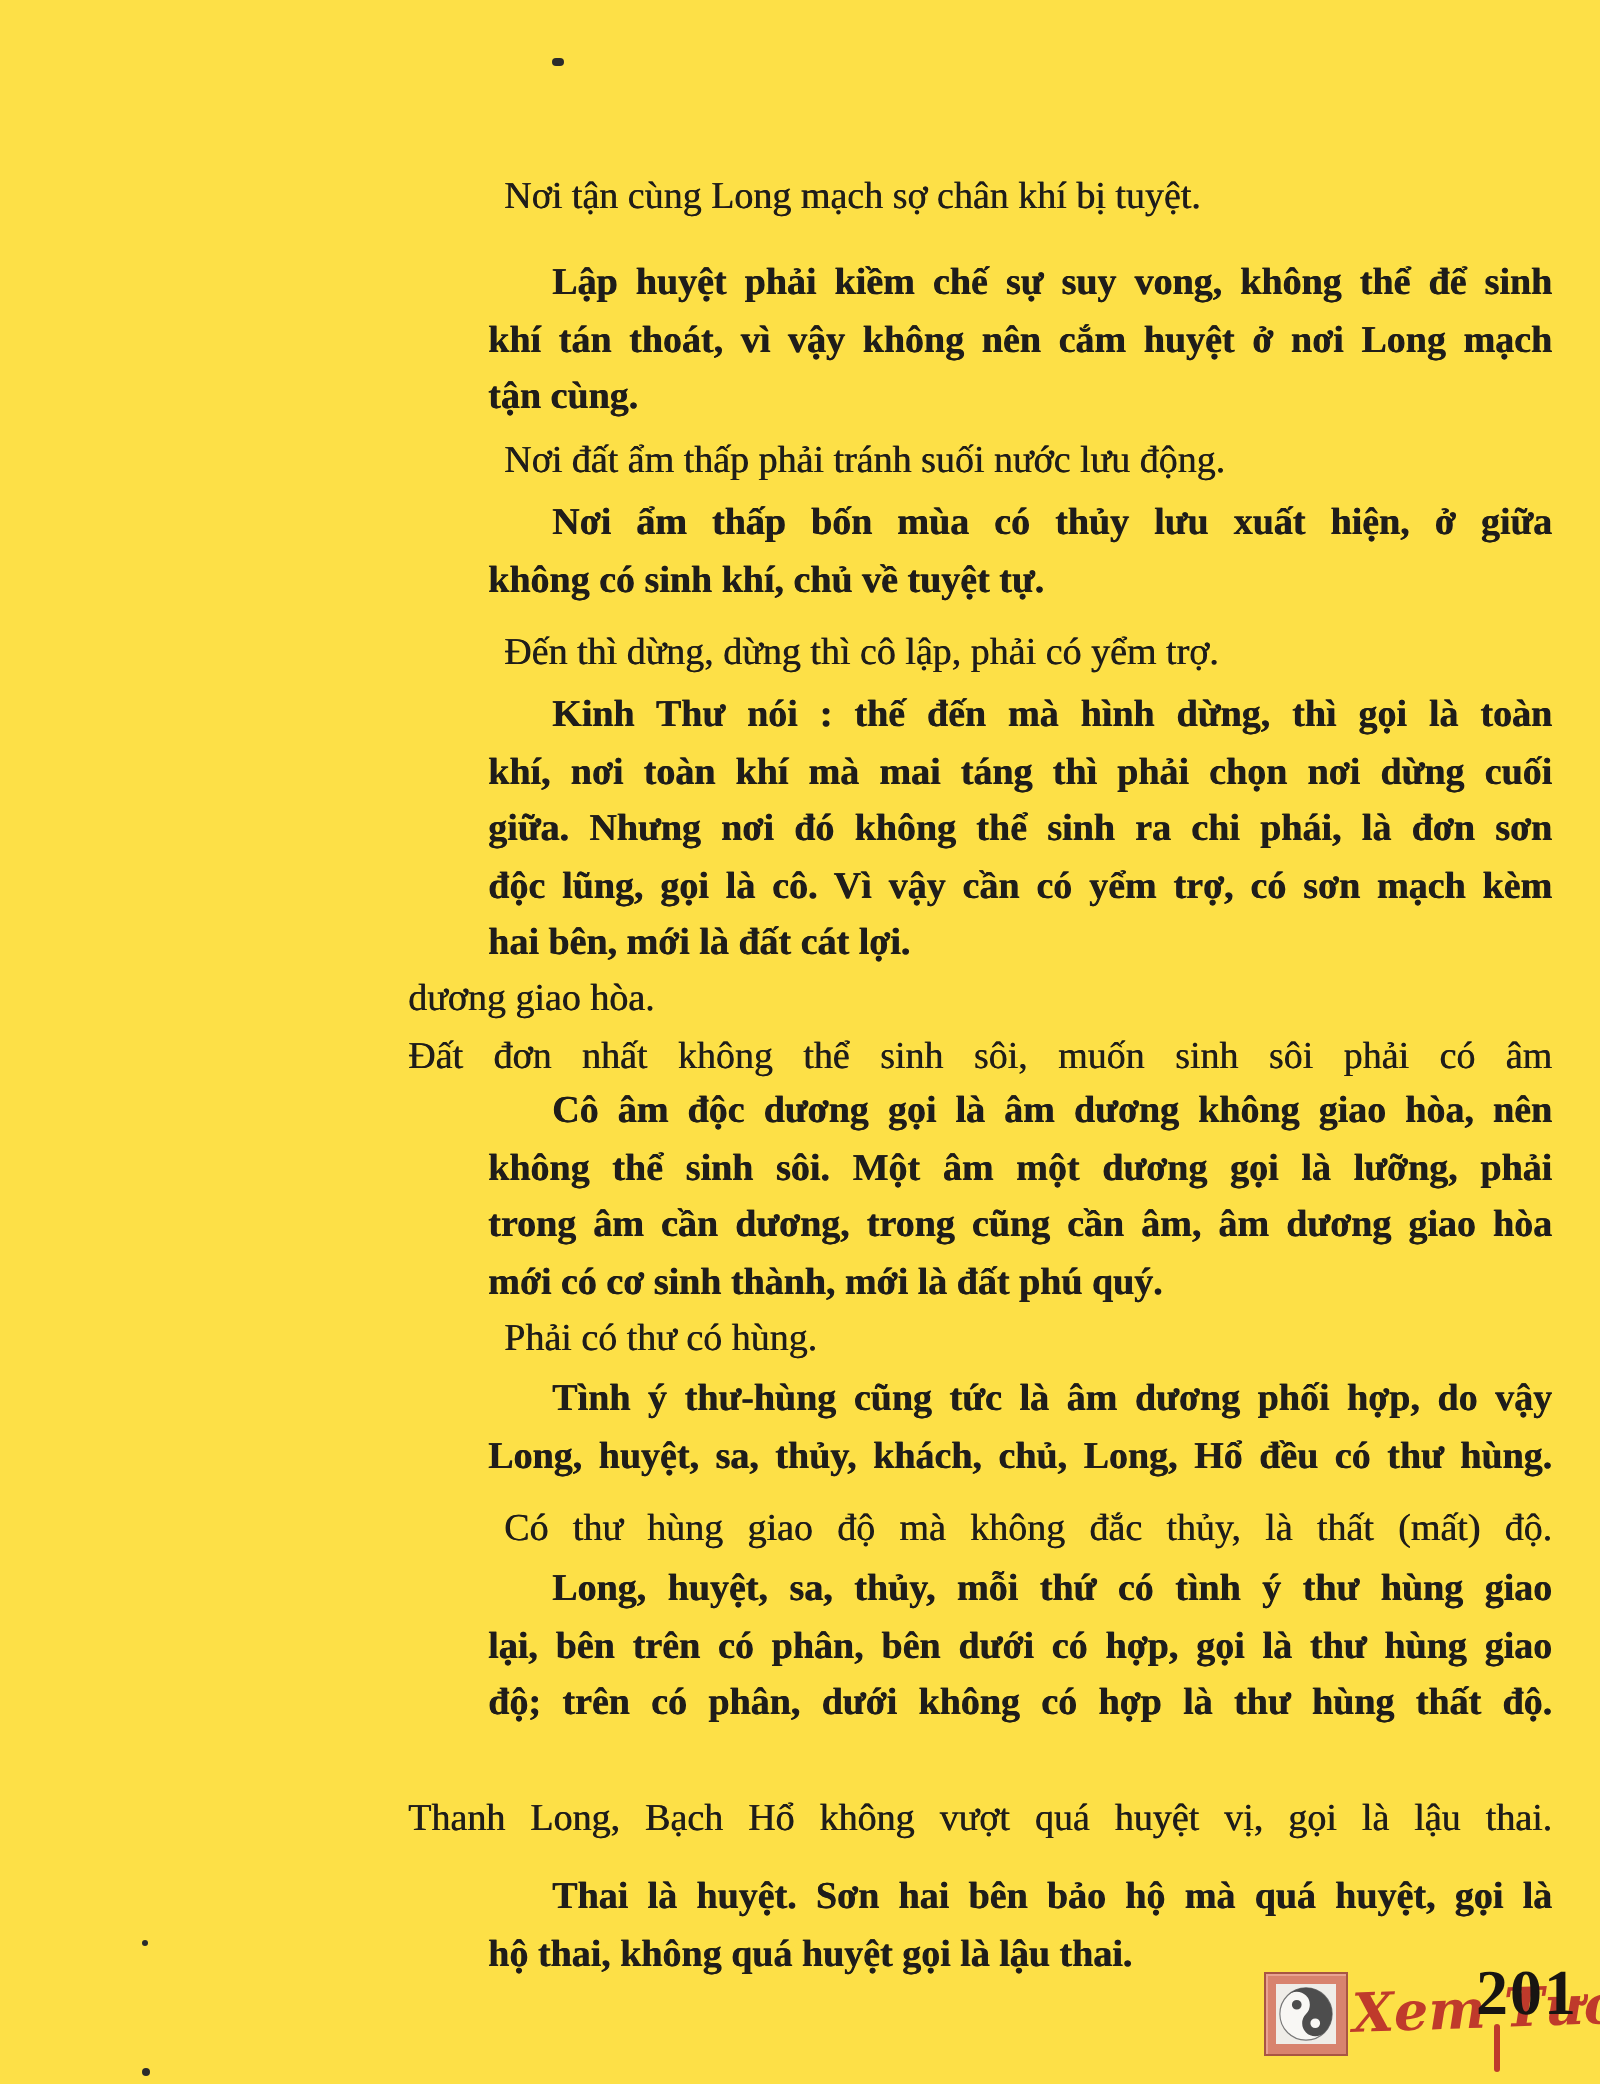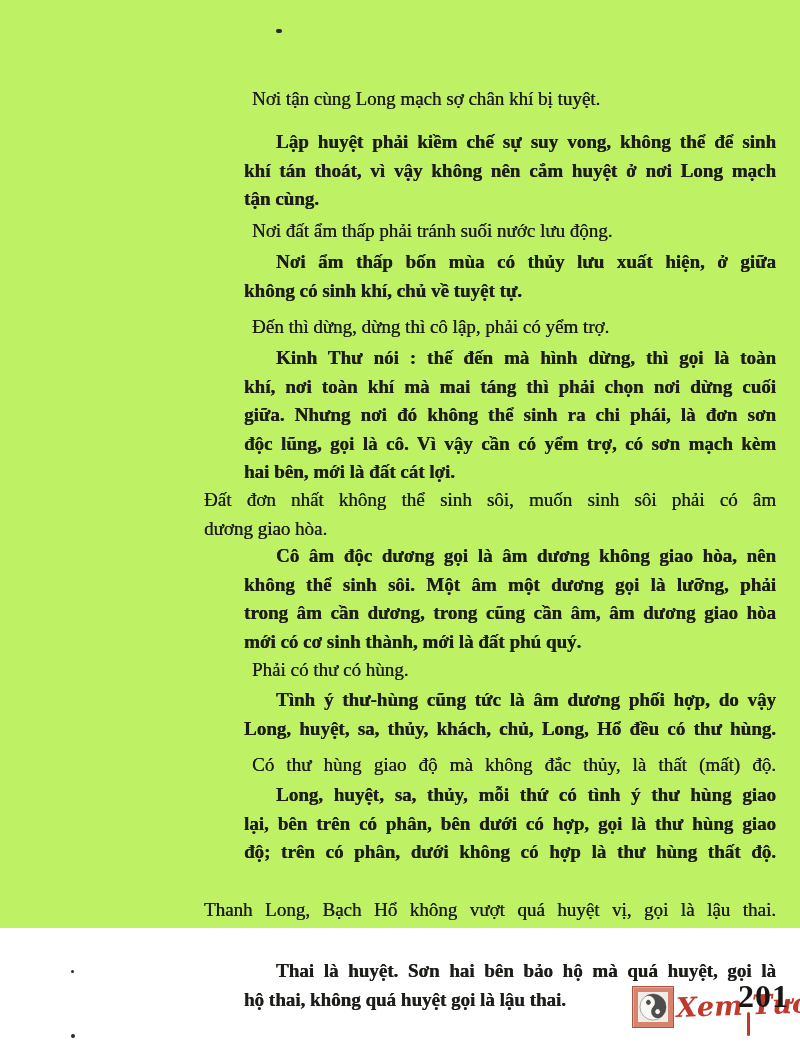--- a/index.html
+++ b/index.html
@@ -1,19 +1,19 @@
 <!DOCTYPE html>
 <html><head>
 <meta charset="utf-8">
 <style>
   html,body{margin:0;padding:0;}
   body{width:800px;height:1042px;overflow:hidden;}
   .page{
-    position:relative;width:800px;height:928px;
-    background:#bef264;
+    position:relative;width:800px;height:1042px;
+    background:#fde047;
     font-family:"Liberation Serif","DejaVu Serif",serif;
     color:#1f1d1a;
   }
   .textblock{position:absolute;left:204px;top:0;width:572px;}
   .para{position:absolute;font-size:19px;}
   .para .line{
     height:28.5px;line-height:28.5px;white-space:nowrap;
     text-shadow:0.3px 0 0 currentColor;
   }
   .para .line.jl{
@@ -80,22 +80,22 @@
         <div class="line">Đến thì dừng, dừng thì cô lập, phải có yểm trợ.</div>
       </div>
       <div class="para commentary" style="top: 344px;">
         <div class="line jl first">Kinh Thư nói : thế đến mà hình dừng, thì gọi là toàn</div>
         <div class="line jl">khí, nơi toàn khí mà mai táng thì phải chọn nơi dừng cuối</div>
         <div class="line jl">giữa. Nhưng nơi đó không thể sinh ra chi phái, là đơn sơn</div>
         <div class="line jl">độc lũng, gọi là cô. Vì vậy cần có yểm trợ, có sơn mạch kèm</div>
         <div class="line">hai bên, mới là đất cát lợi.</div>
       </div>
       <div class="para outdent" style="top: 486px;">
+        <div class="line">dương giao hòa.</div>
         <div class="line jl">Đất đơn nhất không thể sinh sôi, muốn sinh sôi phải có âm</div>
-        <div class="line">dương giao hòa.</div>
       </div>
       <div class="para commentary" style="top: 542px;">
         <div class="line jl first">Cô âm độc dương gọi là âm dương không giao hòa, nên</div>
         <div class="line jl">không thể sinh sôi. Một âm một dương gọi là lưỡng, phải</div>
         <div class="line jl">trong âm cần dương, trong cũng cần âm, âm dương giao hòa</div>
         <div class="line">mới có cơ sinh thành, mới là đất phú quý.</div>
       </div>
       <div class="para quote" style="top: 656px;">
         <div class="line">Phải có thư có hùng.</div>
       </div>
@@ -107,21 +107,21 @@
         <div class="line jl">Có thư hùng giao độ mà không đắc thủy, là thất (mất) độ.</div>
       </div>
       <div class="para commentary" style="top: 781px;">
         <div class="line jl first">Long, huyệt, sa, thủy, mỗi thứ có tình ý thư hùng giao</div>
         <div class="line jl">lại, bên trên có phân, bên dưới có hợp, gọi là thư hùng giao</div>
         <div class="line jl">độ; trên có phân, dưới không có hợp là thư hùng thất độ.</div>
       </div>
       <div class="para outdent" style="top: 896px;">
         <div class="line jl">Thanh Long, Bạch Hổ không vượt quá huyệt vị, gọi là lậu thai.</div>
       </div>
-      <div class="para commentary" style="top: 957px;">
+      <div class="para commentary" style="top: 935px;">
         <div class="line jl first">Thai là huyệt. Sơn hai bên bảo hộ mà quá huyệt, gọi là</div>
         <div class="line">hộ thai, không quá huyệt gọi là lậu thai.</div>
       </div>
     </div>
 
   <div class="speck s1"></div>
   <div class="speck s2"></div>
   <div class="speck s3"></div>
 
   <div class="wm-frame">

